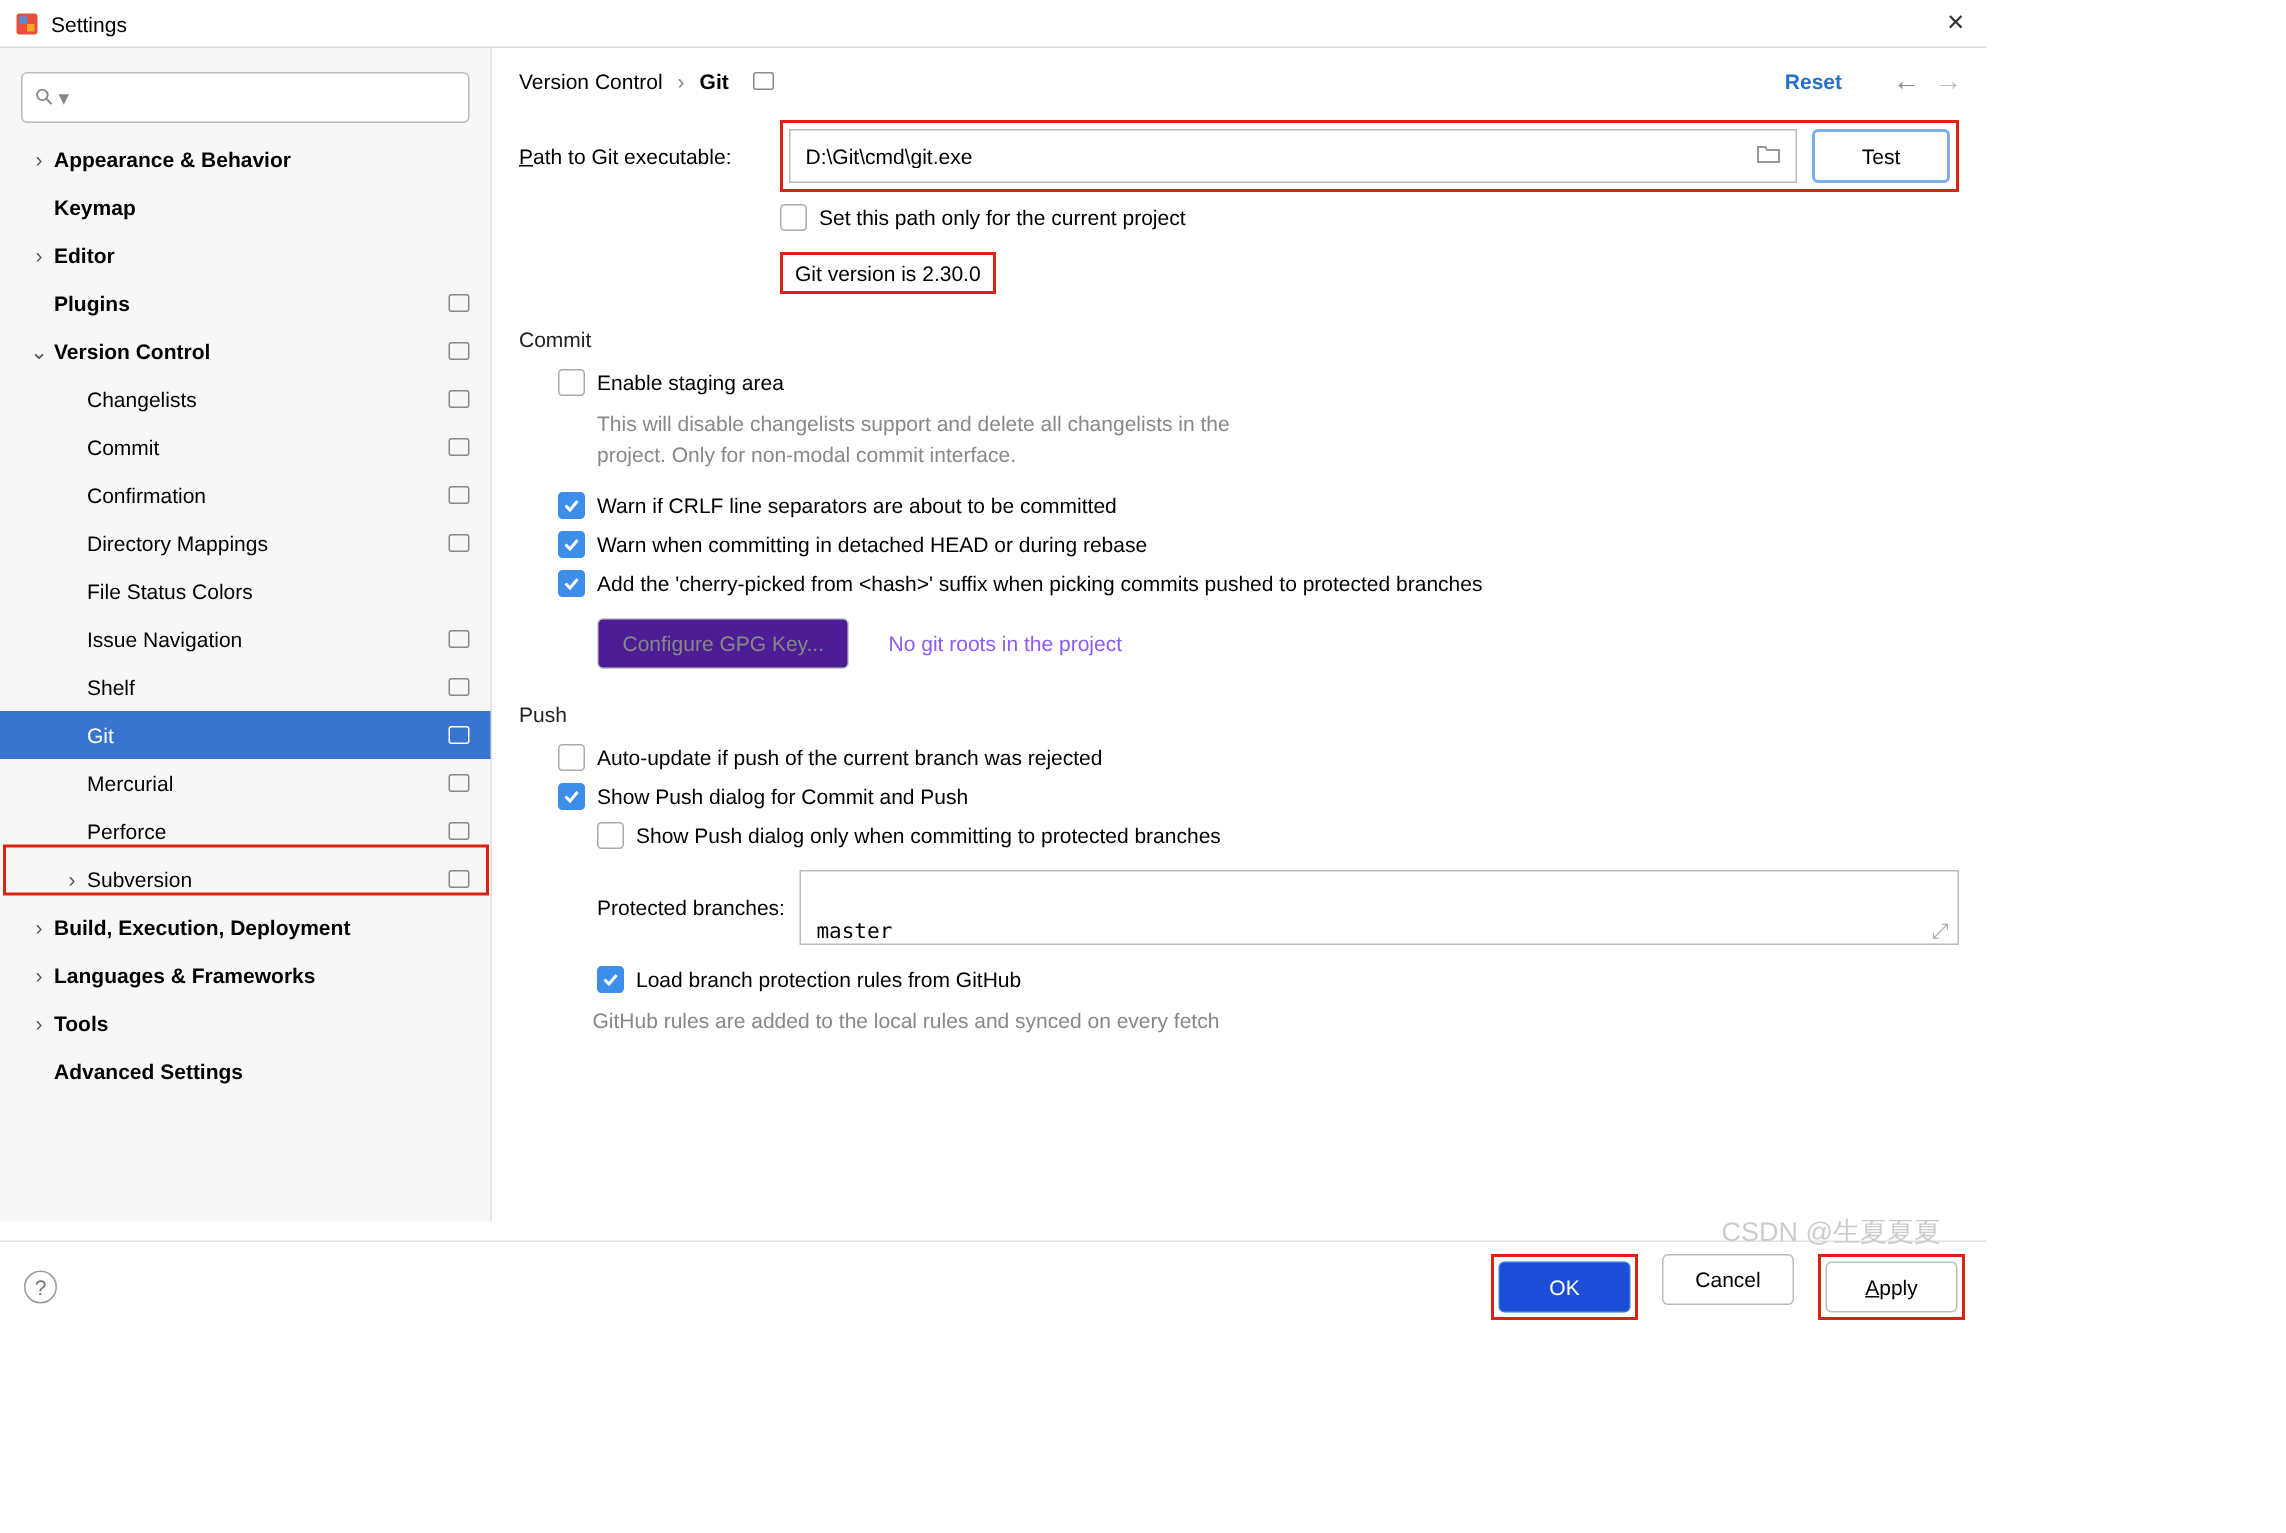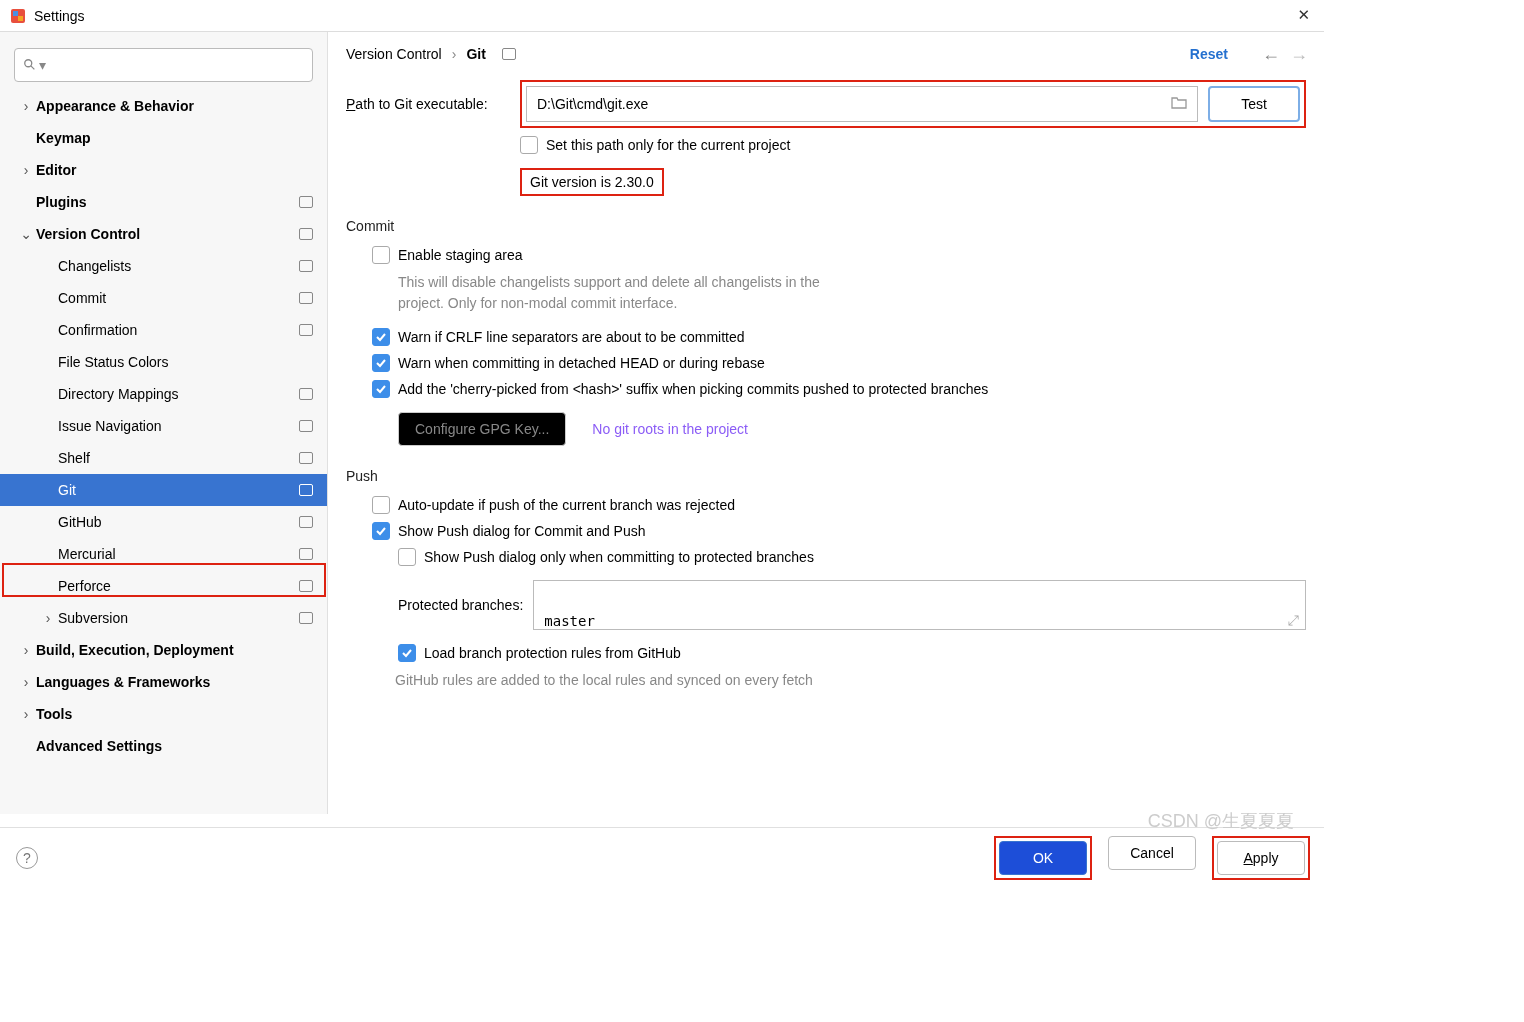--- a/index.html
+++ b/index.html
@@ -40,21 +40,21 @@
 .hl-path{border:2px solid #d21;padding:4px;display:flex;gap:10px;align-items:center;flex:1}
 .indent-block{margin-left:174px}
 .chk-row{display:flex;align-items:center;gap:8px;margin:8px 0}
 .chk{width:18px;height:18px;border:1px solid #aaa;border-radius:3px;display:inline-flex;align-items:center;justify-content:center;background:#fff;cursor:pointer}
 .chk.on{background:#3d8ee9;border-color:#3d8ee9}
 .chk.on svg{color:#fff}
 .hl-ver{display:inline-block;border:2px solid #d21;padding:4px 8px;margin-top:6px}
 .section-hdr{margin:22px 0 12px 0;font-size:14px;color:#222}
 .hint{color:#888;margin-left:26px;line-height:1.5}
 .gpg-row{display:flex;align-items:center;gap:26px;margin:14px 0 0 26px}
-.btn-dis{height:34px;padding:0 16px;border:1px solid #ccc;border-radius:4px;background:#000000;color:#888;cursor:default}
+.btn-dis{height:34px;padding:0 16px;border:1px solid #ccc;border-radius:4px;background:#4c1d95;color:#888;cursor:default}
 .prot-row{display:flex;align-items:center;gap:10px;margin:14px 0 0 26px}
 .prot-input{flex:1;border:1px solid #bbb;height:50px;padding:0 10px;font-family:monospace;position:relative;display:flex;align-items:flex-end}
 .expand-ic{position:absolute;right:6px;color:#aaa;cursor:pointer}
 .footer{position:absolute;bottom:0;left:0;right:0;height:60px;border-top:1px solid #e0e0e0;display:flex;align-items:center;padding:0 16px;background:#fff}
 .help{width:22px;height:22px;border:1.5px solid #999;border-radius:50%;display:flex;align-items:center;justify-content:center;color:#777;cursor:pointer}
 .footer-btns{position:absolute;right:14px;display:flex;gap:16px}
 .fbtn{min-width:88px;height:34px;border:1px solid #bbb;border-radius:4px;background:#fff;cursor:pointer}
 .fbtn.primary{background:#1d4ed8;color:#fff;border-color:#3874d0}
 .hl-btn{border:2px solid #d21;padding:3px}
 .watermark{position:absolute;right:30px;bottom:54px;color:#ccc;font-size:18px;pointer-events:none}
@@ -116,48 +116,43 @@
           <span class="lbl">Commit</span>
           <span class="badge"></span>
         </div>
         <div class="tree-item lvl1">
           <span class="chev none"></span>
           <span class="lbl">Confirmation</span>
           <span class="badge"></span>
         </div>
         <div class="tree-item lvl1">
           <span class="chev none"></span>
+          <span class="lbl">Directory Mappings</span>
+          <span class="badge"></span>
+        </div>
+        <div class="tree-item lvl1">
+          <span class="chev none"></span>
           <span class="lbl">File Status Colors</span>
         </div>
         <div class="tree-item lvl1">
           <span class="chev none"></span>
-          <span class="lbl">Directory Mappings</span>
-          <span class="badge"></span>
-        </div>
-        <div class="tree-item lvl1">
-          <span class="chev none"></span>
           <span class="lbl">Issue Navigation</span>
           <span class="badge"></span>
         </div>
         <div class="tree-item lvl1">
           <span class="chev none"></span>
           <span class="lbl">Shelf</span>
           <span class="badge"></span>
         </div>
         <div class="tree-item lvl1 sel">
           <span class="chev none"></span>
           <span class="lbl">Git</span>
           <span class="badge"></span>
         </div>
         <div class="hl-git" style="top: 473px;"></div>
-        <div class="tree-item lvl1">
-          <span class="chev none"></span>
-          <span class="lbl">GitHub</span>
-          <span class="badge"></span>
-        </div>
         <div class="tree-item lvl1">
           <span class="chev none"></span>
           <span class="lbl">Mercurial</span>
           <span class="badge"></span>
         </div>
         <div class="tree-item lvl1">
           <span class="chev none"></span>
           <span class="lbl">Perforce</span>
           <span class="badge"></span>
         </div>

